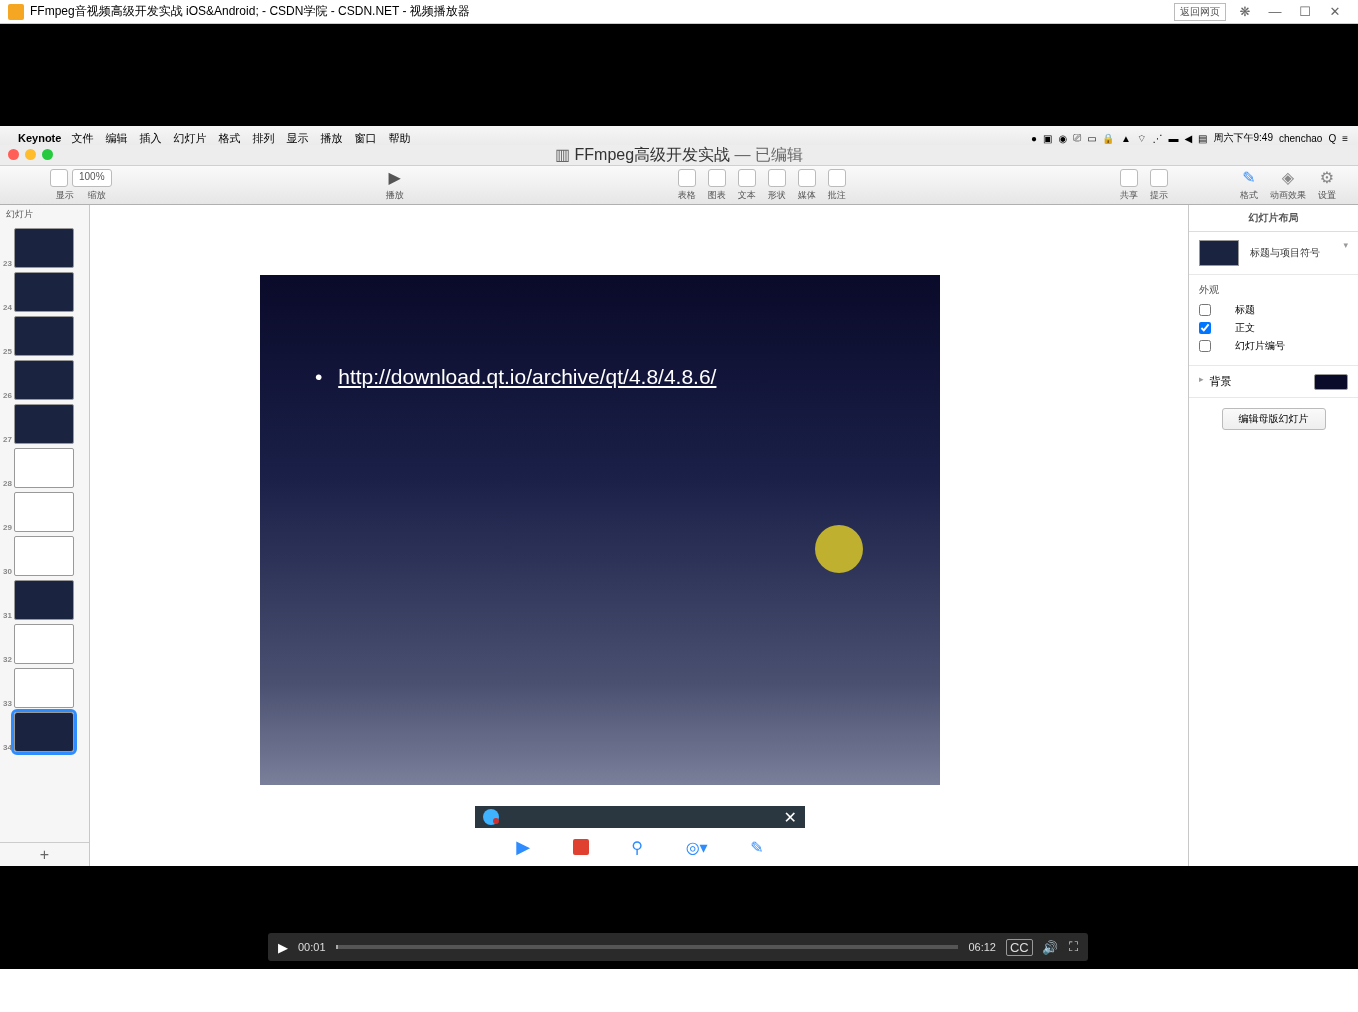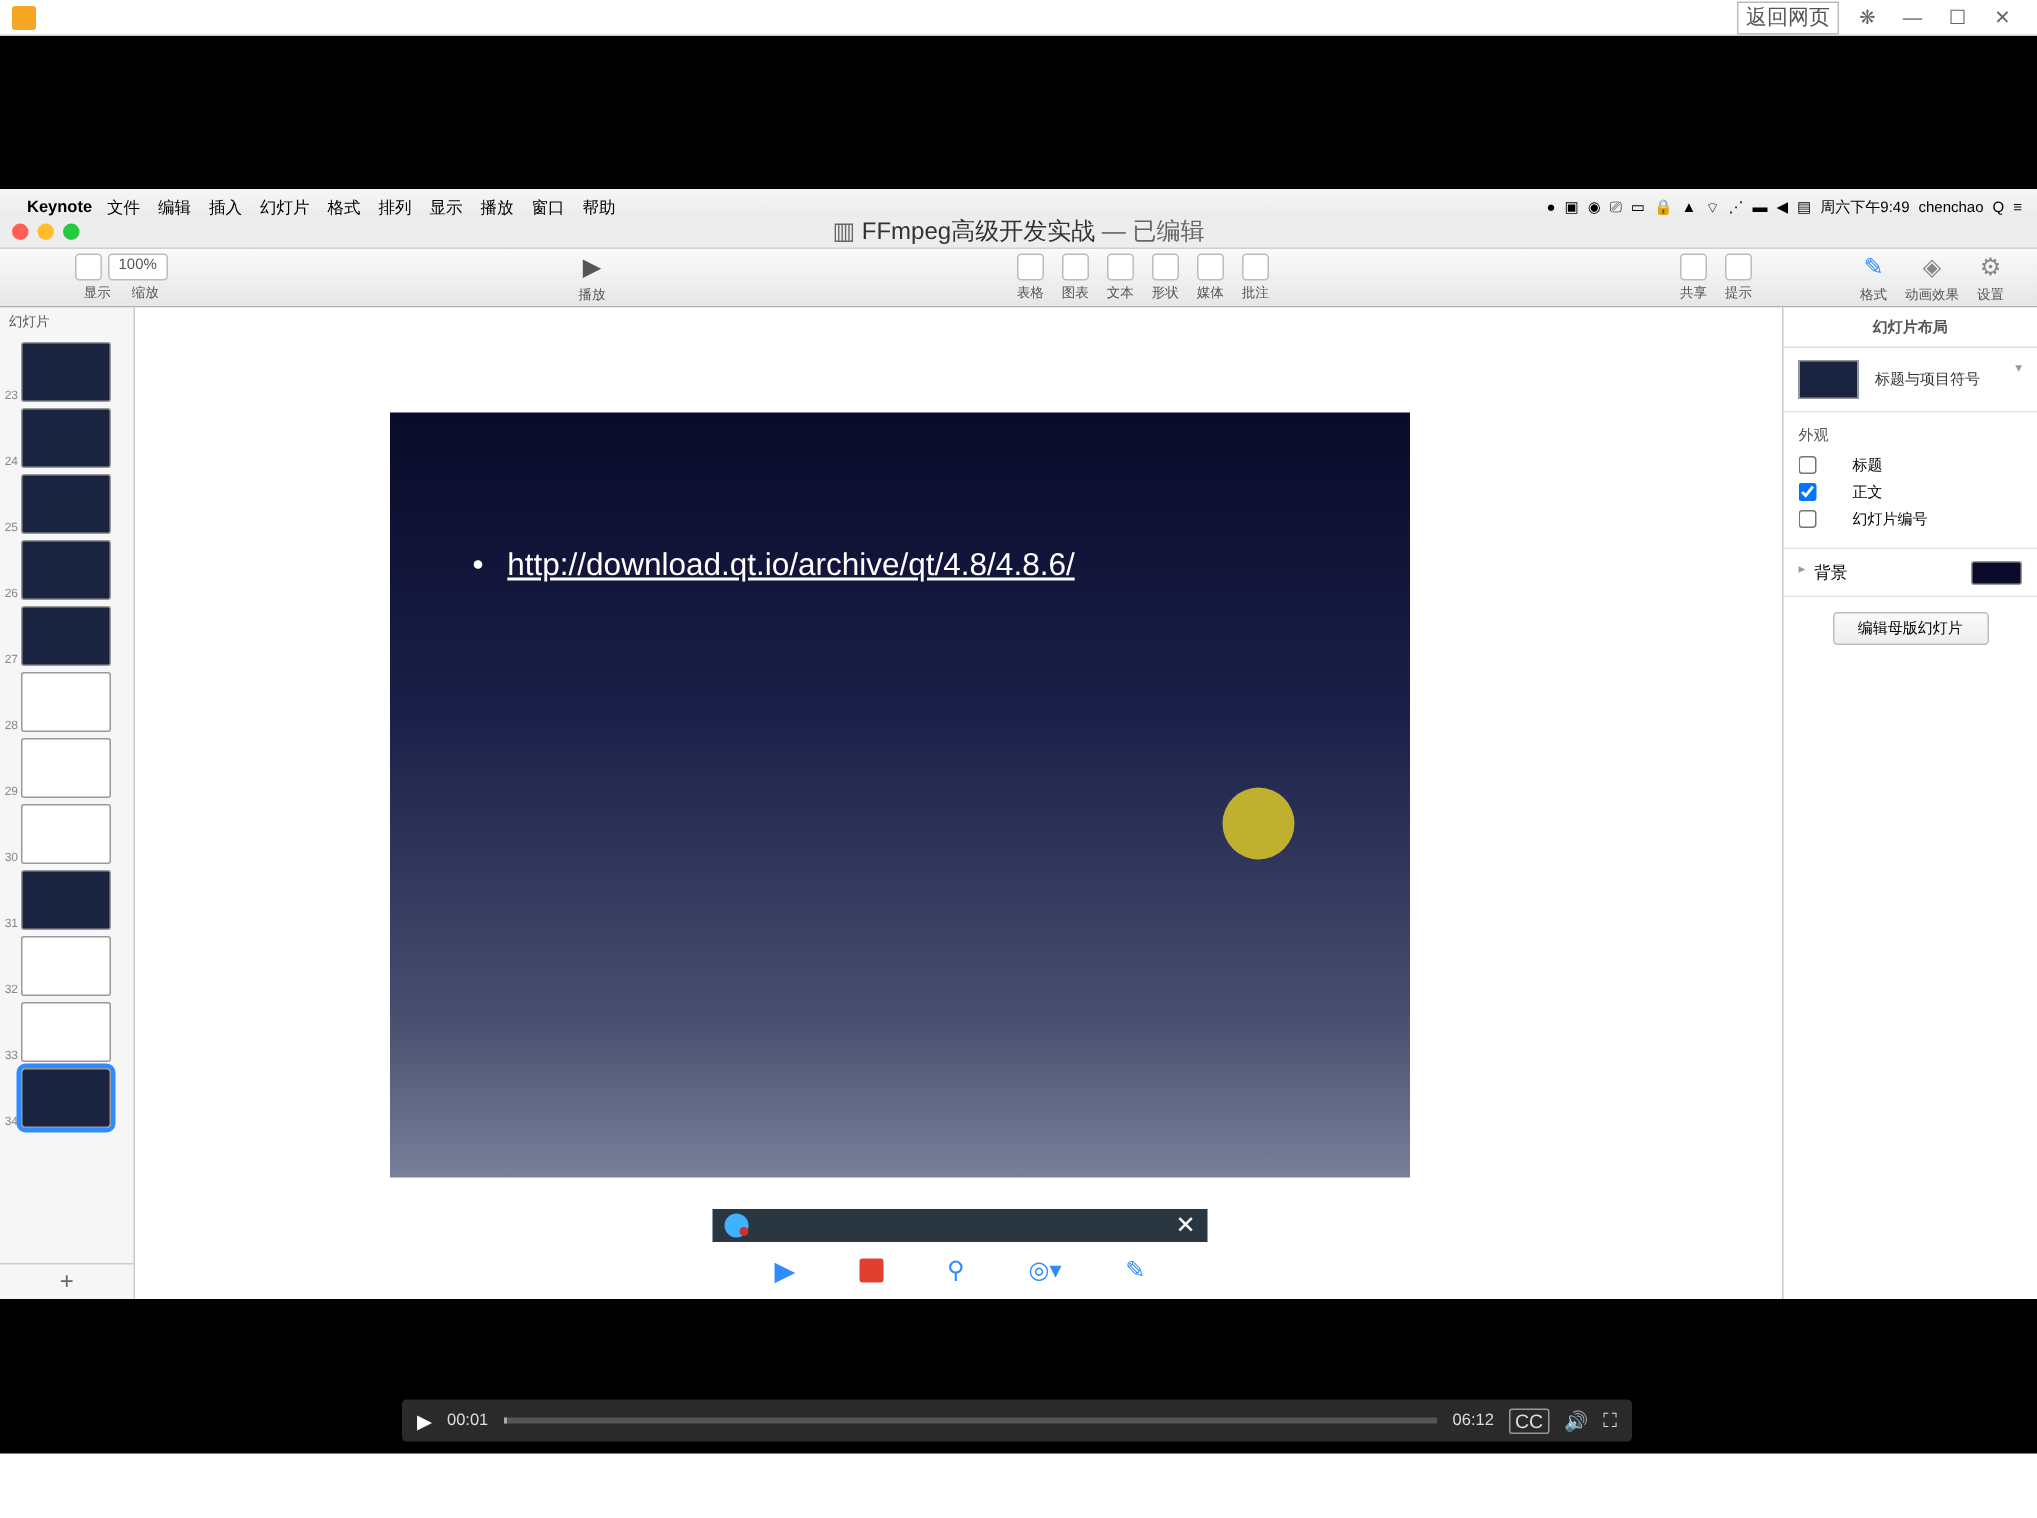--- a/index.html
+++ b/index.html
@@ -3,21 +3,21 @@
 <meta charset="utf-8">
 <style>
 * { margin: 0; padding: 0; box-sizing: border-box; font-family: -apple-system, "Microsoft YaHei", sans-serif; }
 body { width: 1358px; height: 1012px; background: #fff; overflow: hidden; position: relative; }
 
 
 .win-titlebar { height: 24px; background: #fff; border-bottom: 1px solid #ccc; display: flex; align-items: center; padding: 0 8px; font-size: 12px; }
 .win-titlebar .app-icon { width: 16px; height: 16px; margin-right: 6px; background: #f5a623; border-radius: 2px; }
 .win-titlebar .spacer { flex: 1; }
 .win-titlebar .ctrl { width: 30px; text-align: center; color: #666; font-size: 13px; cursor: default; }
-.win-titlebar .back-home { border: 1px solid #bbb; padding: 1px 5px; font-size: 14px; color: #555; margin-right: 4px; }
+.win-titlebar .back-home { border: 1px solid #bbb; padding: 1px 5px; font-size: 10px; color: #555; margin-right: 4px; }
 
 
 .video-area { height: 945px; background: #000; position: relative; }
 
 
 .mac-frame { position: absolute; top: 102px; left: 0; width: 1358px; height: 740px; background: #ededed; }
 
 
 .mac-menubar { height: 25px; background: linear-gradient(#f6f6f6,#e8e8e8); border-bottom: 1px solid #b0b0b0; display: flex; align-items: center; font-size: 11px; padding: 10px 10px; }
 .mac-menubar .apple { font-size: 12px; margin-right: 8px; }
@@ -43,21 +43,21 @@
 .toolbar .spacer { flex: 1; }
 .toolbar .play { font-size: 16px; color: #555; }
 
 
 .kn-body { position: absolute; top: 60px; left: 0; right: 0; bottom: 0; display: flex; }
 
 
 .thumbs { width: 90px; background: #f6f6f6; border-right: 1px solid #c8c8c8; overflow: hidden; position: relative; }
 .thumbs-header { font-size: 9px; padding: 3px 6px; color: #555; }
 .thumb-list { padding: 4px; }
-.thumb-item { margin-bottom: 4px; position: relative; }
+.thumb-item { margin-bottom: 4px; position: relative; font-weight: bold; }
 .thumb-num { position: absolute; left: -2px; bottom: 0; font-size: 8px; color: #888; width: 10px; text-align: right; }
 .thumb-preview { margin-left: 10px; width: 60px; height: 40px; background: #1a2340; border: 1px solid #999; border-radius: 2px; }
 .thumb-preview.light { background: #fff; }
 .thumb-item.sel .thumb-preview { outline: 3px solid #2e8cff; border-radius: 3px; }
 .add-slide { position: absolute; left: 0; right: 0; bottom: 0; height: 24px; border-top: 1px solid #ccc; text-align: center; line-height: 24px; font-size: 16px; color: #666; background: #f6f6f6; }
 
 
 .canvas-area { flex: 1; background: #fff; position: relative; }
 .slide { position: absolute; top: 70px; left: 170px; width: 680px; height: 510px; background: linear-gradient(180deg, #0a0a2a 0%, #1a2048 40%, #4a5070 80%, #7a809a 100%); }
 .slide-text { position: absolute; top: 90px; left: 55px; color: #fff; font-size: 21px; }
@@ -100,20 +100,21 @@
 .player .cc { border: 1px solid #999; padding: 0 3px; font-size: 9px; border-radius: 2px; }
 .player .ricon { margin-left: 10px; font-size: 13px; }
 
 .mini-ico { display:inline-block; }
 </style>
 </head>
 <body>
 
 <div class="win-titlebar">
   <span class="app-icon"></span>
+  <span>FFmpeg音视频高级开发实战 iOS&amp;Android; - CSDN学院 - CSDN.NET - 视频播放器</span>
   <span class="spacer"></span>
   <span class="back-home">返回网页</span>
   <span class="ctrl">❋</span>
   <span class="ctrl">—</span>
   <span class="ctrl">☐</span>
   <span class="ctrl">✕</span>
 </div>
 
 <div class="video-area">
 

